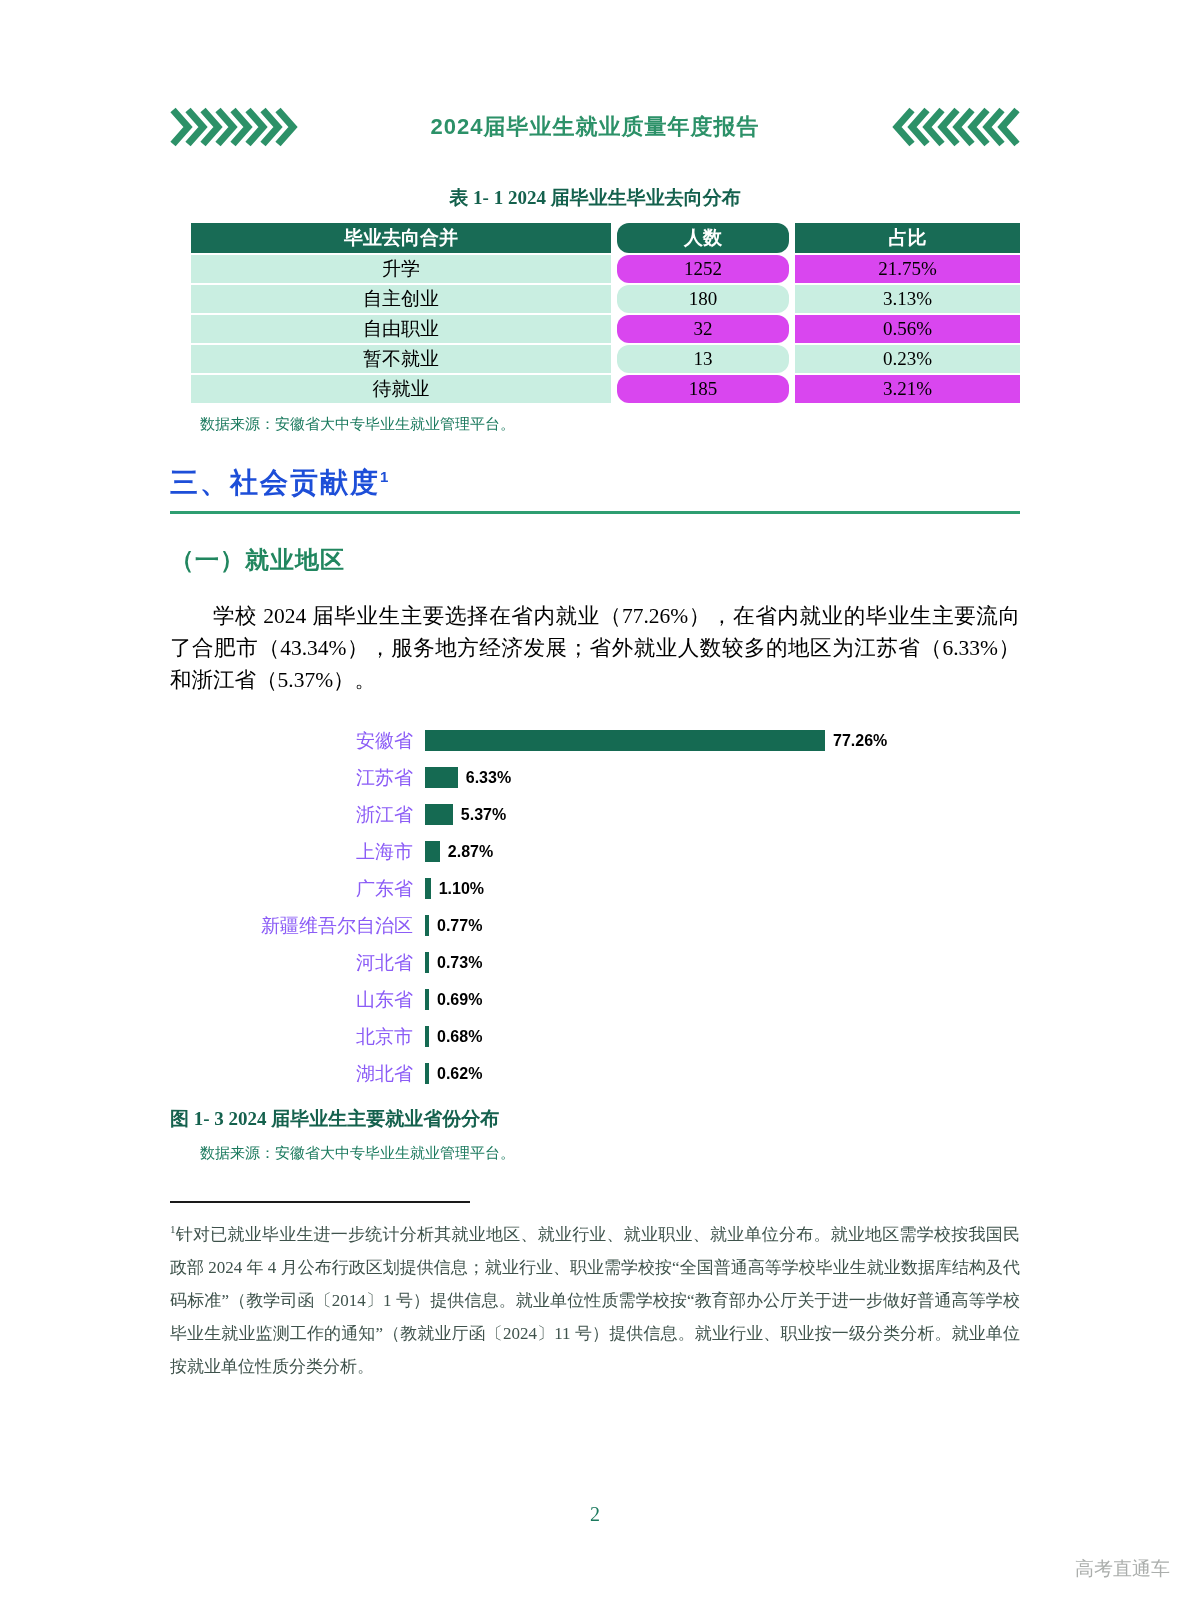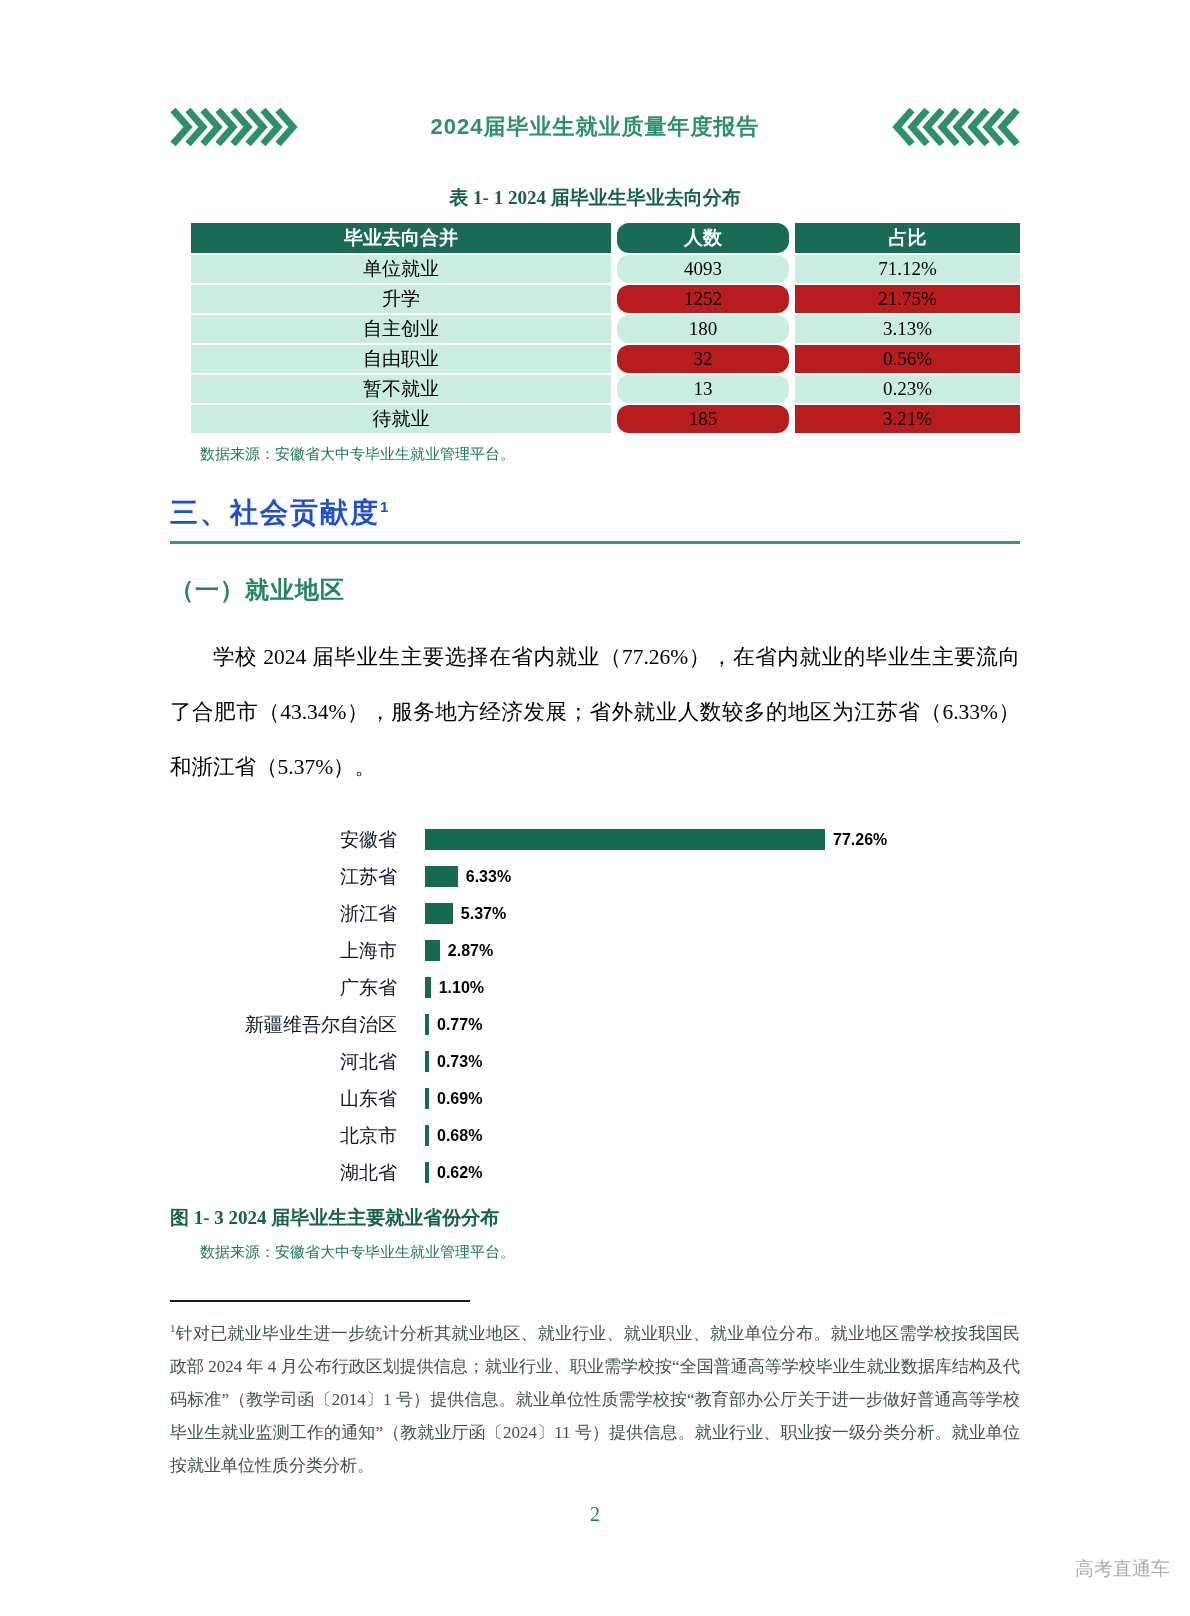--- a/index.html
+++ b/index.html
@@ -23,48 +23,48 @@
   .table-caption { margin-top:34px; text-align:center; font-weight:bold; font-size:19px; color:#14614d; }
 
   
   .dist-table { margin-top:12px;padding-left:21px; }
   .t-row { display:flex; gap:6px; margin-bottom:2px; }
   .t-cell { height:28px; line-height:28px; text-align:center; font-size:19px; color:#000; }
   .c0 { width:420px; } .c1 { width:172px;border-radius:12px; } .c2 { flex:1; }
   .t-head .t-cell { background:#186b55; color:#fff; font-weight:bold; height:30px; line-height:30px; }
   .r-mint .t-cell { background:#c9eee1; }
   .r-light .c0 { background:#c9eee1; }
-  .r-light .c1, .r-light .c2 { background:#b91c1c; }
+  .r-light .c1, .r-light .c2 { background:#d946ef; }
 
   
   .source-note { margin-top:12px; padding-left:30px; font-size:15px; color:#1b7a5e; }
 
   
   .section-heading {
     margin-top:30px; font-family:"Liberation Sans", sans-serif;
     font-size:28px; font-weight:bold; color:#1d4ed8; letter-spacing:2px;
   }
   .section-heading sup { font-size:15px; }
   .section-rule { margin-top:9px; height:3px; background:#2f9e71; }
 
   .subsection-heading {
     margin-top:30px; font-family:"Liberation Sans", sans-serif;
     font-size:24px; font-weight:bold; color:#21865f; letter-spacing:1px;
   }
 
   
   .body-paragraph {
-    margin-top:24px; font-size:21.5px; line-height:55px; color:#000;
+    margin-top:24px; font-size:21.5px; line-height:32px; color:#000;
     text-align:justify; text-indent:2em;
   }
 
   
   .chart { margin-top:26px; }
   .bar-row { display:flex; align-items:center; height:37px; }
-  .bar-label { width:255px; text-align:right; padding-right:28px; font-size:19px; color:#0f172a; white-space:nowrap;font-family:Liberation Serif, serif; }
+  .bar-label { width:255px; text-align:right; padding-right:12px; font-size:19px; color:#8b5cf6; white-space:nowrap;font-family:Liberation Serif, serif; }
   .bar-track { flex:1; display:flex; align-items:center; height:100%; }
   .bar { height:21px; background:#156a52; }
   .bar-value { margin-left:8px; font-family:"Liberation Sans", sans-serif; font-weight:bold; font-size:16px; color:#000; white-space:nowrap; }
 
   .chart-caption { margin-top:14px; font-weight:bold; font-size:19px; color:#14614d; }
 
   
   .footnote-rule { margin-top:38px; width:300px; height:2px; background:#1a1a1a; }
   .footnote { margin-top:10px; font-size:17px; line-height:33px; color:#3e524b; text-align:justify; }
   .footnote sup { font-size:11px; }
@@ -106,25 +106,20 @@
   </header>
 
   <div class="table-caption">表 1- 1 2024 届毕业生毕业去向分布</div>
 
   <div class="dist-table">
       <div class="t-row t-head">
         <div class="t-cell c0">毕业去向合并</div>
         <div class="t-cell c1">人数</div>
         <div class="t-cell c2">占比</div>
       </div>
-      <div class="t-row r-mint">
-        <div class="t-cell c0">单位就业</div>
-        <div class="t-cell c1">4093</div>
-        <div class="t-cell c2">71.12%</div>
-      </div>
       <div class="t-row r-light">
         <div class="t-cell c0">升学</div>
         <div class="t-cell c1">1252</div>
         <div class="t-cell c2">21.75%</div>
       </div>
       <div class="t-row r-mint">
         <div class="t-cell c0">自主创业</div>
         <div class="t-cell c1">180</div>
         <div class="t-cell c2">3.13%</div>
       </div>

